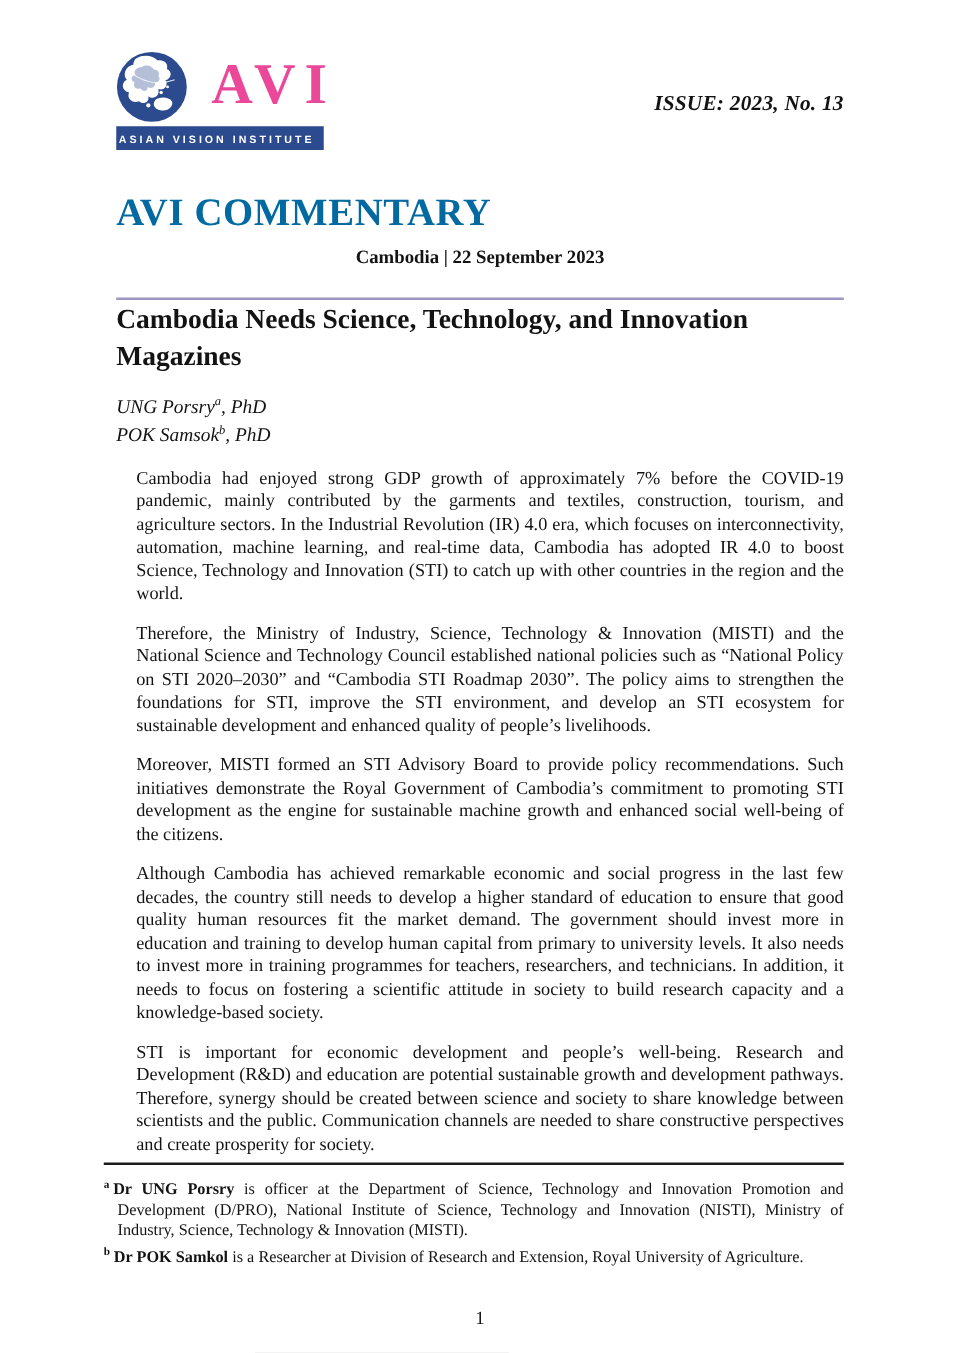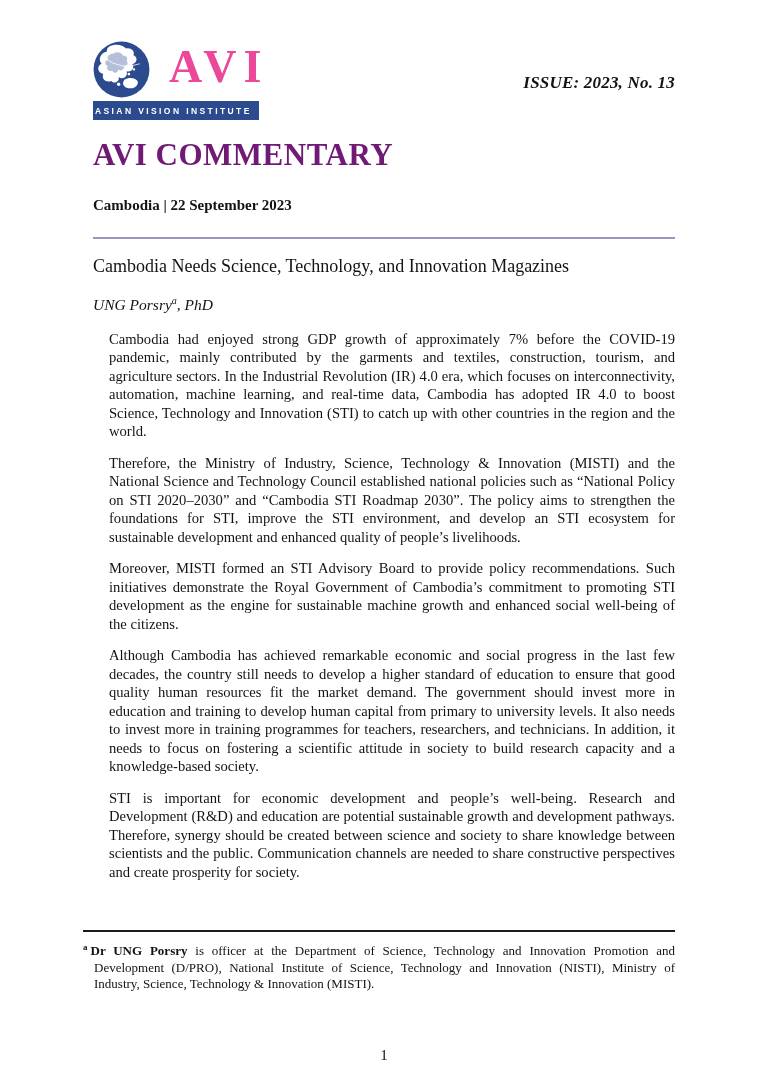--- a/index.html
+++ b/index.html
@@ -43,37 +43,36 @@
   }
   .issue {
     font-size: 17px;
     font-weight: bold;
     margin-top: 33px;
     letter-spacing: 0.2px;
     font-style: italic;
   }
   
   .masthead-title {
-    margin-top: 17px;
+    margin-top: 32px;
     font-size: 31px;
     font-weight: bold;
-    color: #701a75;
+    color: #0369a1;
     letter-spacing: 0.5px;
   }
-  .dateline { margin-top: 24px; font-size: 15px; font-weight: bold; }
+  .dateline { margin-top: 10px; font-size: 15px; font-weight: bold; text-align: center; }
   .rule {
     border: none;
     border-top: 2px solid #9b95c3;
     margin: 23px 0 0 0;
   }
   
   .article-title {
-    margin-top: 15px;
-    font-size: 18px;
-    font-weight: normal;
+    font-size: 22px;
+    font-weight: bold;
     line-height: 1.35;
     max-width: 560px;
   }
   .authors { margin-top: 16px; font-style: italic; font-size: 15.5px; line-height: 1.45; }
   .authors sup { font-size: 10px; }
   .body p {
     margin-top: 13px;
     font-size: 14.6px;
     line-height: 18.5px;
     text-align: justify;
@@ -126,30 +125,32 @@
   </div>
 
   <div class="masthead-title">AVI COMMENTARY</div>
   <div class="dateline">Cambodia | 22 September 2023</div>
   <hr class="rule">
 
   <h1 class="article-title">Cambodia Needs Science, Technology, and Innovation Magazines</h1>
 
   <div class="authors">
     <div class="author-line"><span>UNG Porsry</span><sup>a</sup><span>, PhD</span></div>
+    <div class="author-line"><span>POK Samsok</span><sup>b</sup><span>, PhD</span></div>
   </div>
 
   <div class="body">
     <p>Cambodia had enjoyed strong GDP growth of approximately 7% before the COVID-19 pandemic, mainly contributed by the garments and textiles, construction, tourism, and agriculture sectors. In the Industrial Revolution (IR) 4.0 era, which focuses on interconnectivity, automation, machine learning, and real-time data, Cambodia has adopted IR 4.0 to boost Science, Technology and Innovation (STI) to catch up with other countries in the region and the world.</p>
     <p>Therefore, the Ministry of Industry, Science, Technology &amp; Innovation (MISTI) and the National Science and Technology Council established national policies such as “National Policy on STI 2020–2030” and “Cambodia STI Roadmap 2030”. The policy aims to strengthen the foundations for STI, improve the STI environment, and develop an STI ecosystem for sustainable development and enhanced quality of people’s livelihoods.</p>
     <p>Moreover, MISTI formed an STI Advisory Board to provide policy recommendations. Such initiatives demonstrate the Royal Government of Cambodia’s commitment to promoting STI development as the engine for sustainable machine growth and enhanced social well-being of the citizens.</p>
     <p>Although Cambodia has achieved remarkable economic and social progress in the last few decades, the country still needs to develop a higher standard of education to ensure that good quality human resources fit the market demand. The government should invest more in education and training to develop human capital from primary to university levels. It also needs to invest more in training programmes for teachers, researchers, and technicians. In addition, it needs to focus on fostering a scientific attitude in society to build research capacity and a knowledge-based society.</p>
     <p>STI is important for economic development and people’s well-being. Research and Development (R&amp;D) and education are potential sustainable growth and development pathways. Therefore, synergy should be created between science and society to share knowledge between scientists and the public. Communication channels are needed to share constructive perspectives and create prosperity for society.</p>
   </div>
 
   <div class="footnotes">
     <hr class="fn-sep">
     <div class="footnote"><sup>a</sup><span class="fn-name">Dr UNG Porsry</span><span> is officer at the Department of Science, Technology and Innovation Promotion and Development (D/PRO), National Institute of Science, Technology and Innovation (NISTI), Ministry of Industry, Science, Technology &amp; Innovation (MISTI).</span></div>
+    <div class="footnote"><sup>b</sup><span class="fn-name">Dr POK Samkol</span><span> is a Researcher at Division of Research and Extension, Royal University of Agriculture.</span></div>
   </div>
 
   <div class="page-number">1</div>
 
 </div>
 
 </body></html>

